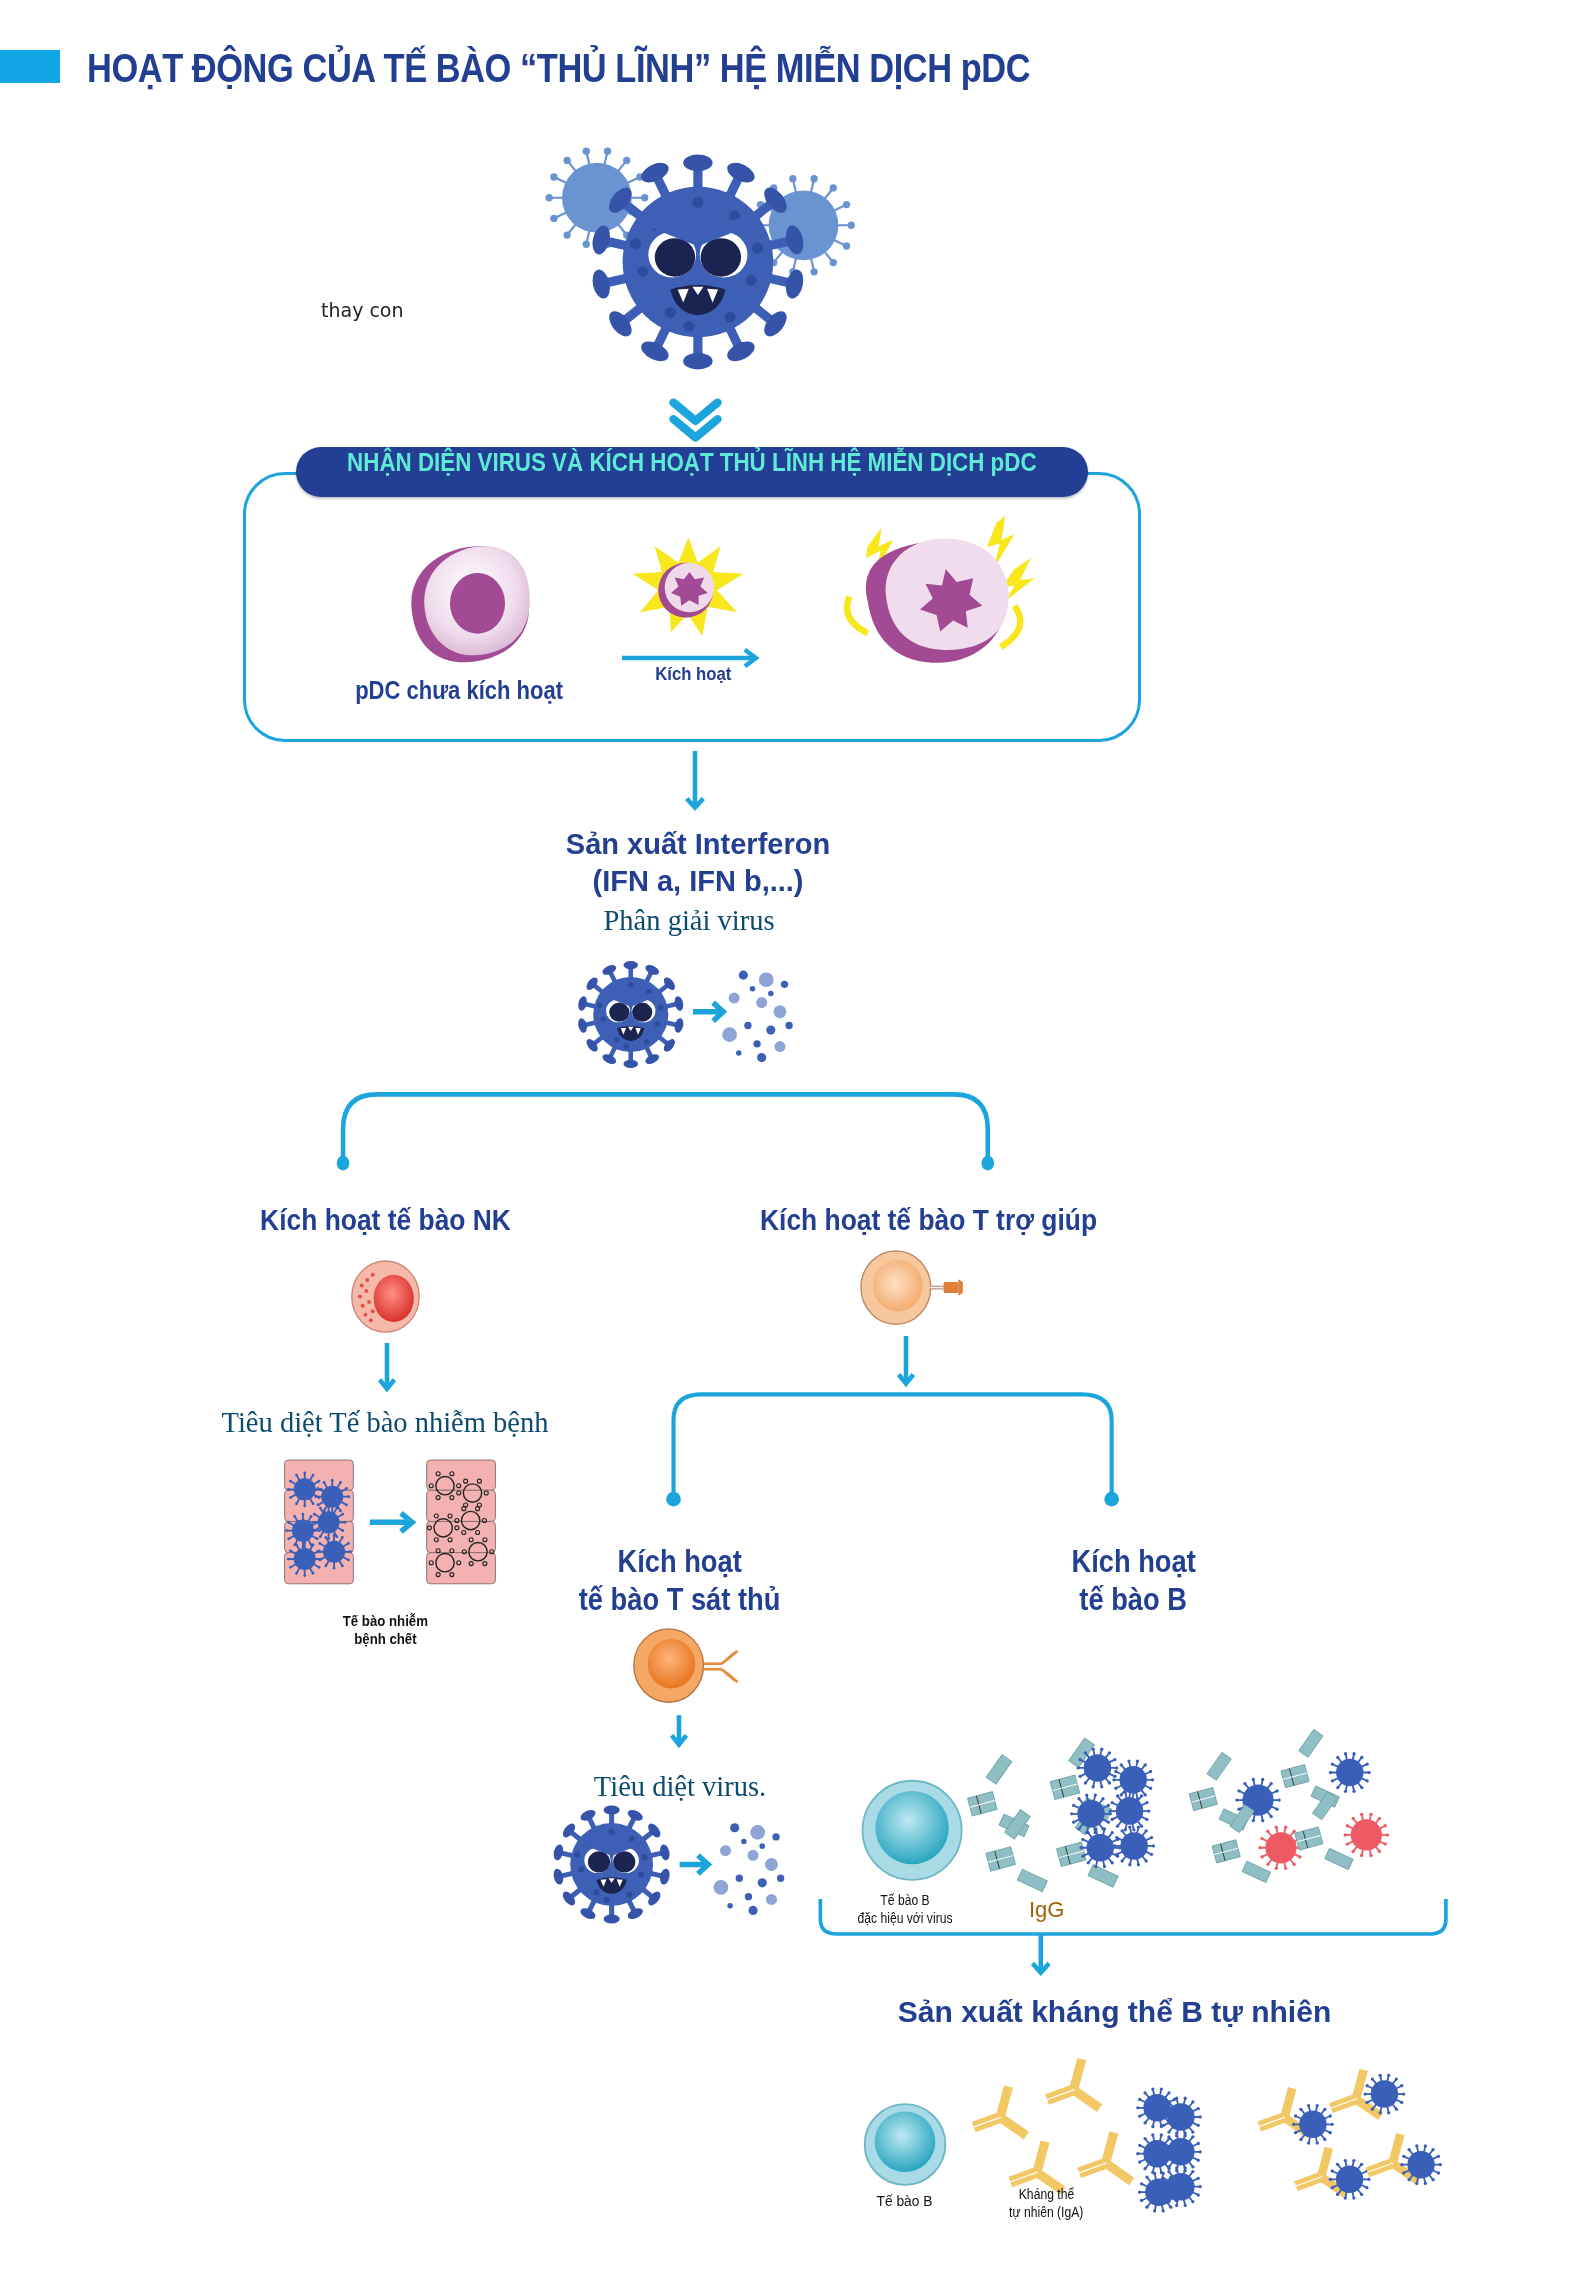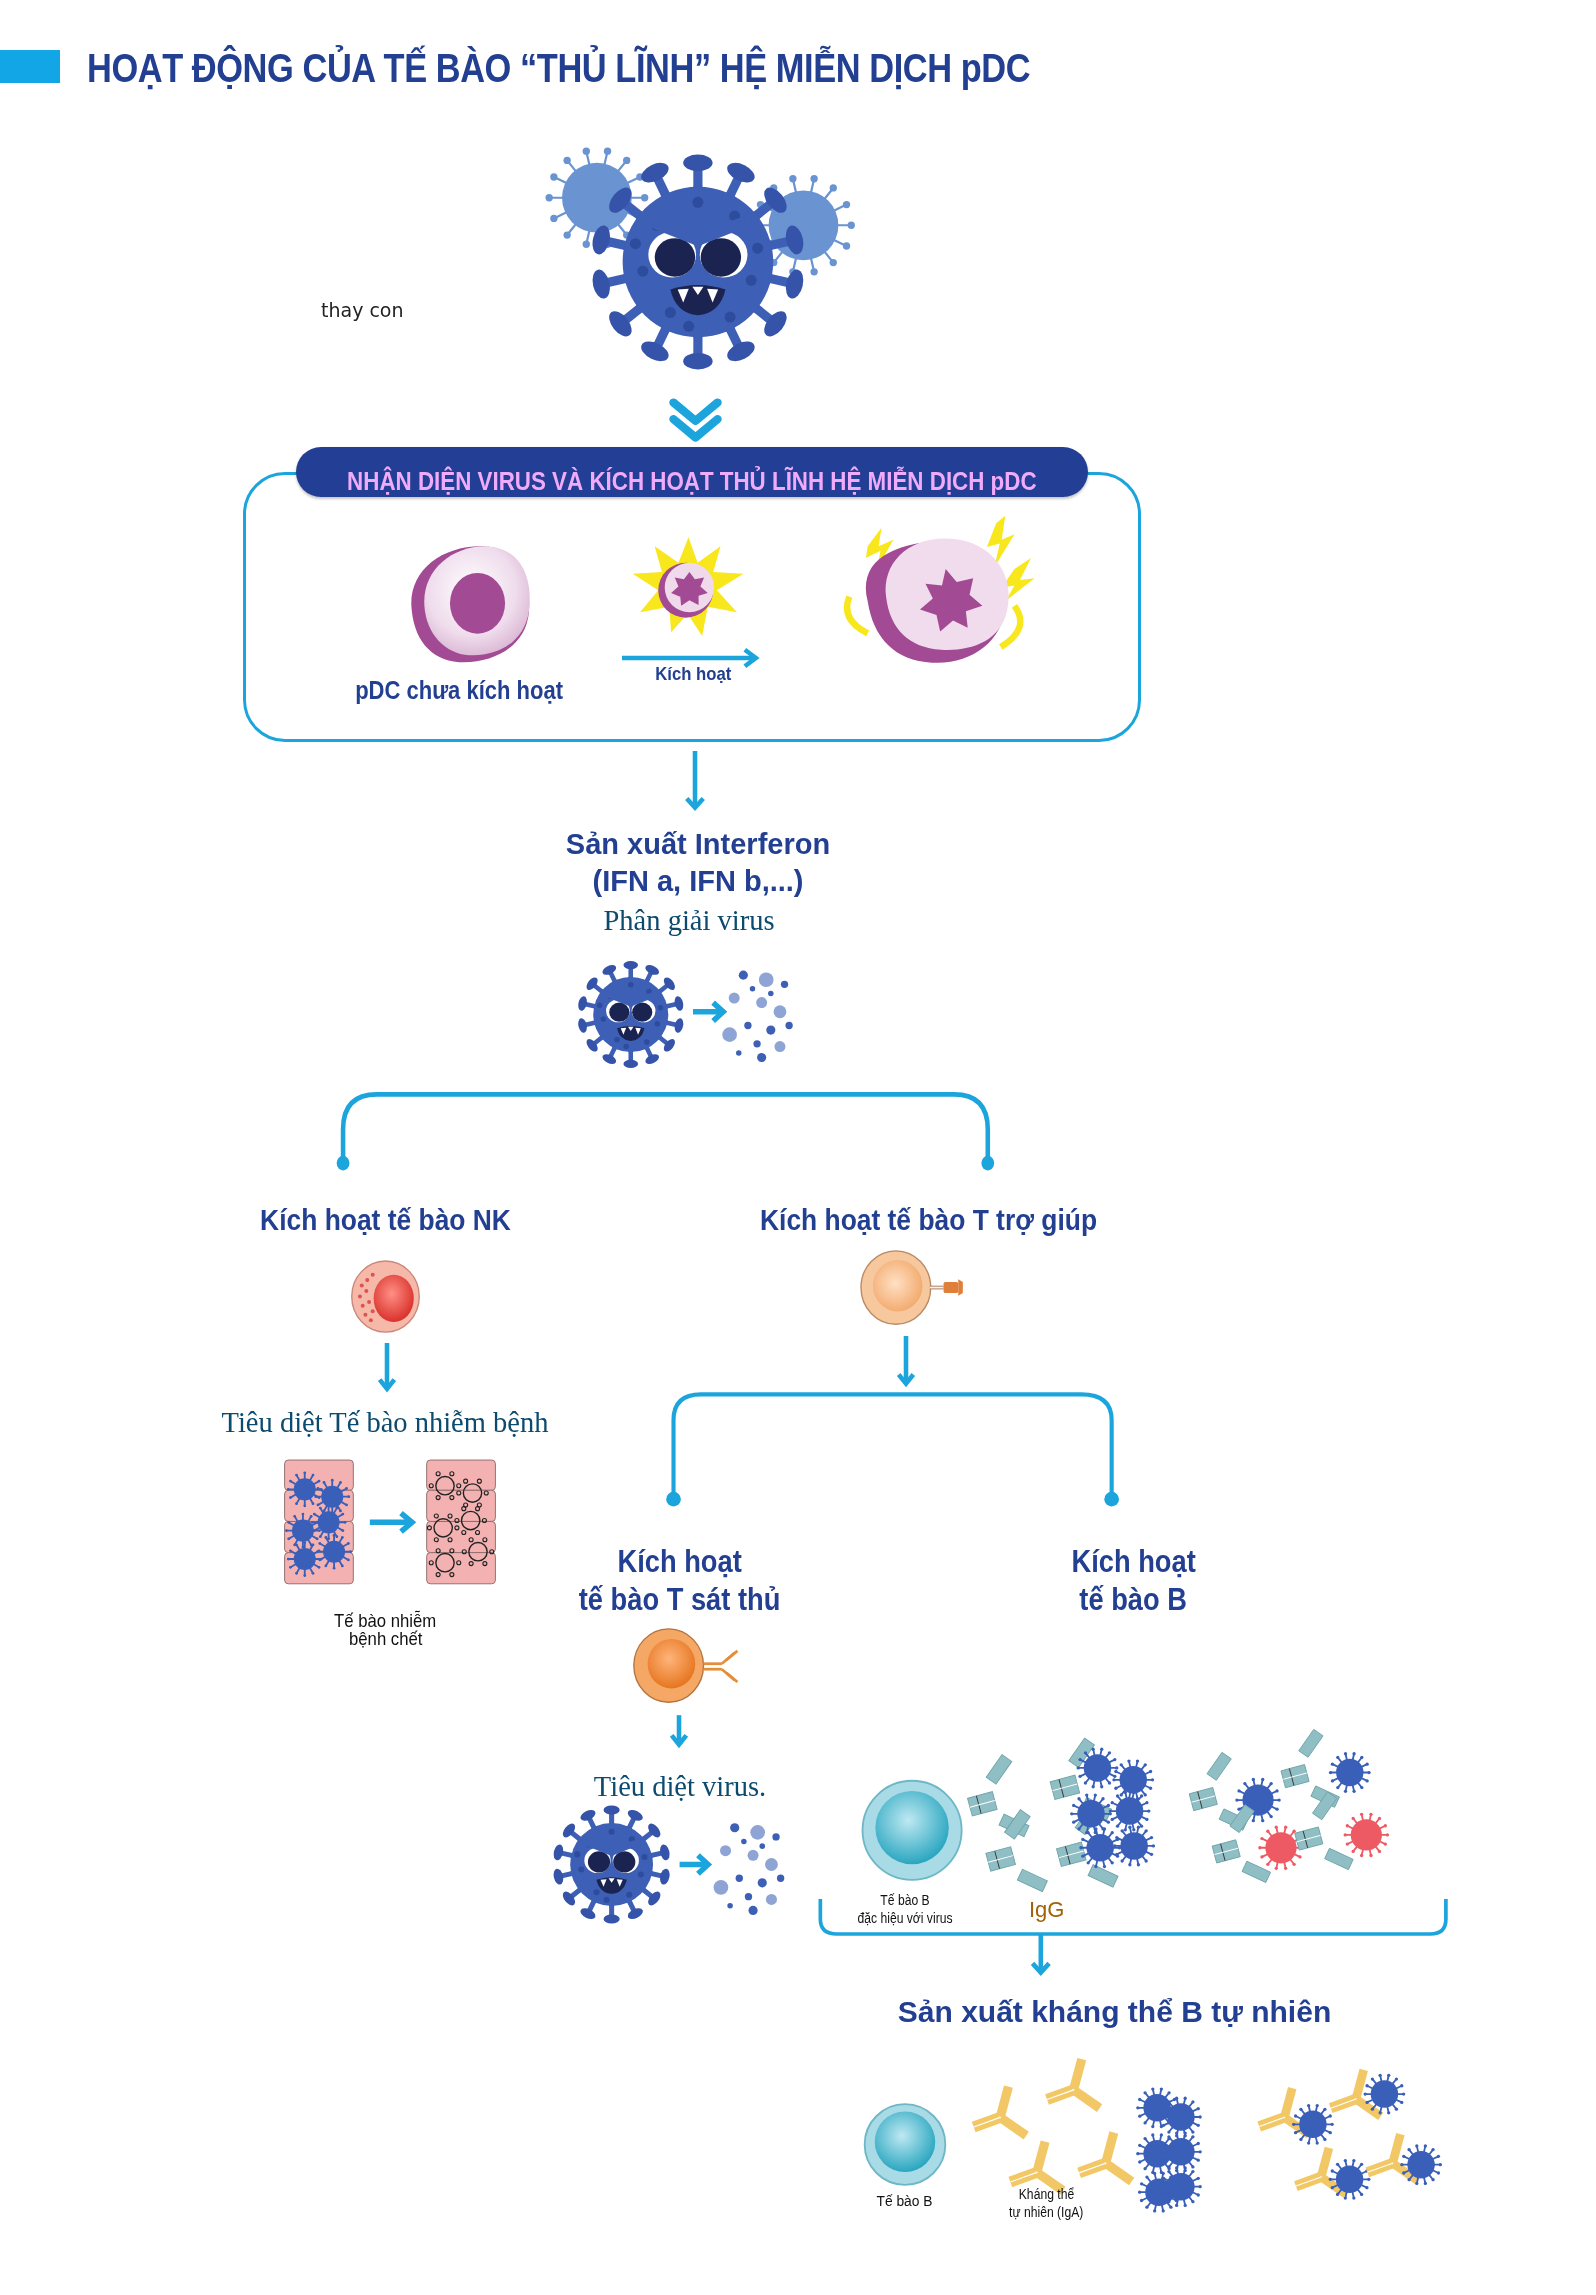--- a/index.html
+++ b/index.html
@@ -4,21 +4,21 @@
 <style>
   html, body { margin:0; padding:0; background:#ffffff; }
   #canvas { position:relative; width:1597px; height:2296px; background:#ffffff; overflow:hidden;
             font-family:"Liberation Sans", "DejaVu Sans", sans-serif; }
   .abs { position:absolute; }
   .title { left:87px; top:46px; font-size:40px; font-weight:bold; color:#223f91; letter-spacing:-0.5px;
            transform:scaleX(0.86); transform-origin:left center; white-space:nowrap; }
   .accent-bar { left:0; top:50px; width:60px; height:33px; background:#12a6e6; }
   .note { font-size:19px; color:#222; font-family:"DejaVu Sans", sans-serif; }
   .pill { left:296px; top:447px; width:792px; height:50px; background:#233e95; border-radius:25px;
-          color:#f0abfc; font-weight:bold; font-size:26px; display:flex; align-items:flex-end; justify-content:center;
+          color:#5eead4; font-weight:bold; font-size:26px; display:flex; align-items:flex-start; justify-content:center;
           white-space:nowrap; box-shadow:0 1.8px 2.8px rgba(0,0,0,0.25);}
   .pill span { transform:scaleX(0.86); display:inline-block; }
   .box { left:243px; top:472px; width:898px; height:270px; border:3.7px solid #1ba5dc; border-radius:42px; box-sizing:border-box; }
   .h-blue { font-weight:bold; color:#223f91; text-align:center; white-space:nowrap; }
   .sx { display:inline-block; transform:scaleX(0.88); }
   .plain { color:#0c4a6e; text-align:center; white-space:nowrap; font-family:Liberation Serif, serif; }
   .small { font-size:13.8px; color:#111; text-align:center; line-height:18.4px; white-space:nowrap; }
   .desc { font-size:20px; color:#1a1a1a; text-align:center; line-height:28.5px; font-family:"DejaVu Sans", sans-serif; }
   svg { position:absolute; overflow:visible; }
 </style>
@@ -553,21 +553,21 @@
           <circle cx="56" cy="100" r="10" fill="none" stroke="#222" stroke-width="1.5"></circle>
           <circle cx="71" cy="100" r="2.2" fill="none" stroke="#222" stroke-width="1.2"></circle>
           <circle cx="63.5" cy="112.99038105676658" r="2.2" fill="none" stroke="#222" stroke-width="1.2"></circle>
           <circle cx="48.5" cy="112.99038105676658" r="2.2" fill="none" stroke="#222" stroke-width="1.2"></circle>
           <circle cx="41" cy="100" r="2.2" fill="none" stroke="#222" stroke-width="1.2"></circle>
           <circle cx="48.49999999999999" cy="87.00961894323342" r="2.2" fill="none" stroke="#222" stroke-width="1.2"></circle>
           <circle cx="63.5" cy="87.00961894323342" r="2.2" fill="none" stroke="#222" stroke-width="1.2"></circle>
         </g>
     </g>
   </svg>
-  <div class="abs small" style="left:312px; top:1612px; width:147px; font-size:19px; font-weight:normal;">
+  <div class="abs small" style="left:312px; top:1612px; width:147px; font-size:15px; font-weight:bold;">
     <span class="sx">Tế bào nhiễm</span><br><span class="sx">bệnh chết</span>
   </div>
 
   <div class="abs h-blue" style="left:698px; top:1203px; width:422px; font-size:30px;text-align:right;"><span class="sx">Kích hoạt tế bào T trợ giúp</span></div>
   <svg style="left:859px; top:1249px;" width="115" height="78" viewBox="0 0 125 85">
     <defs>
         <radialGradient id="thg" cx="0.45" cy="0.45" r="0.6">
           <stop offset="0" stop-color="#ffe0c4"></stop>
           <stop offset="1" stop-color="#f2a86a"></stop>
         </radialGradient>

